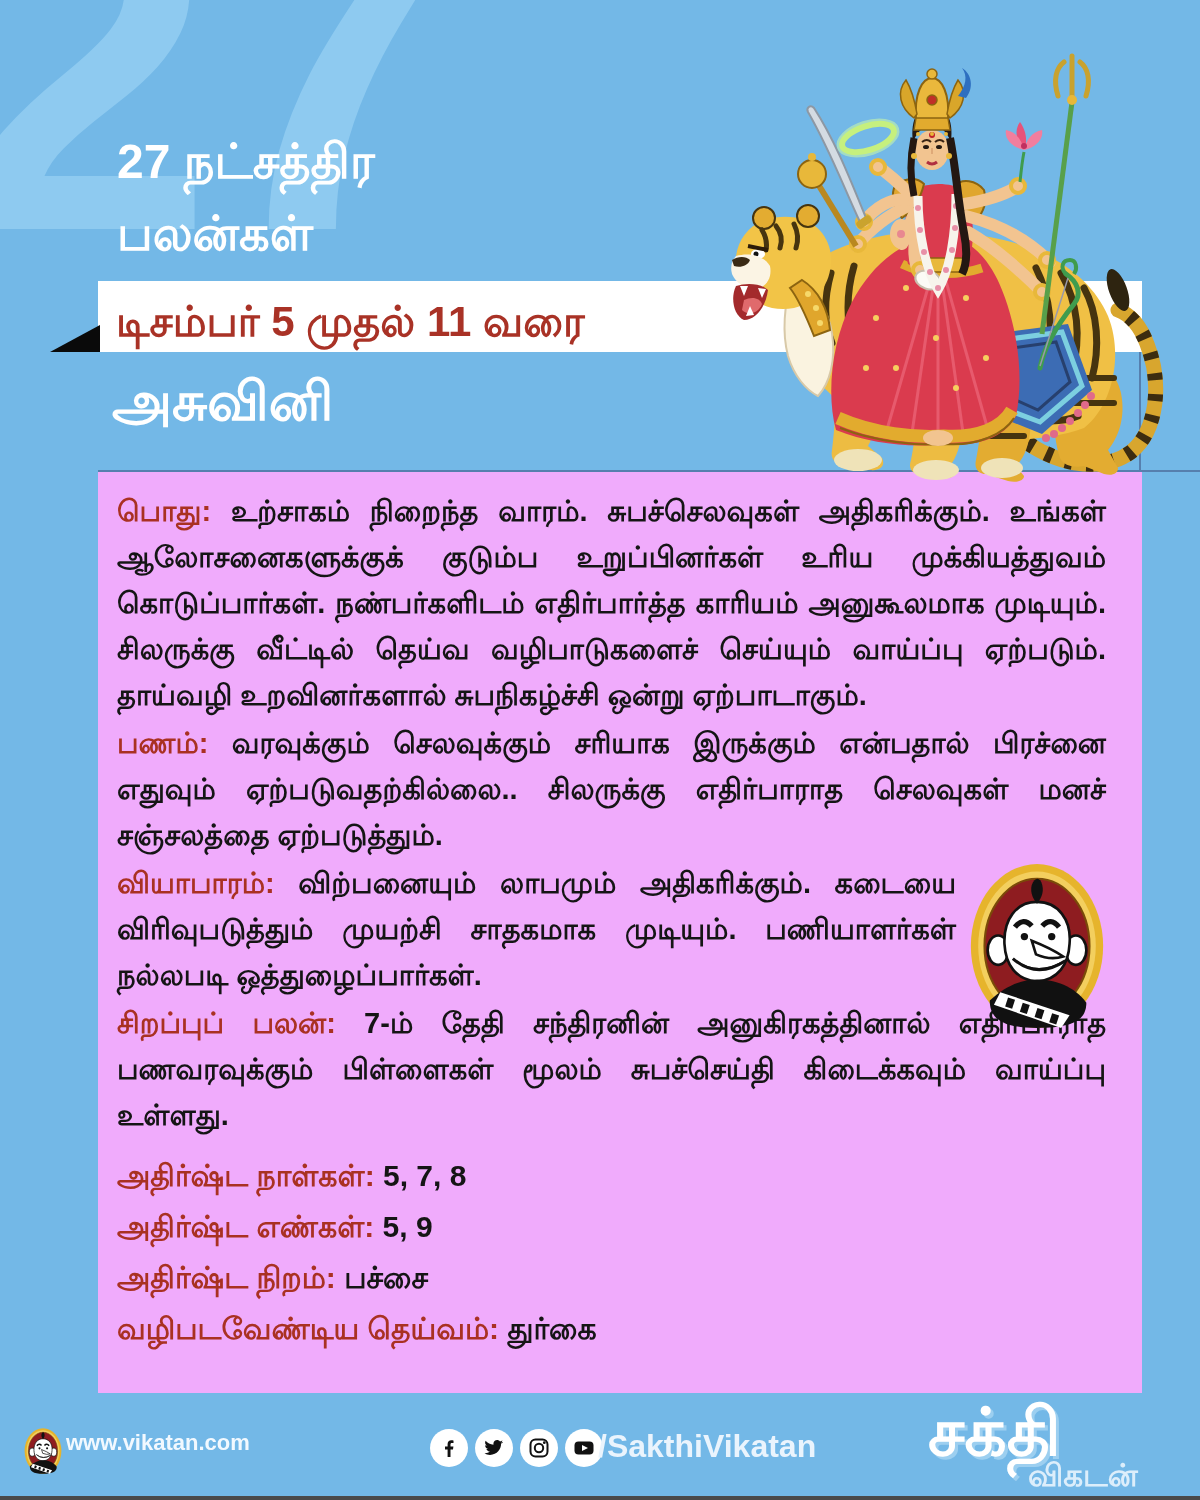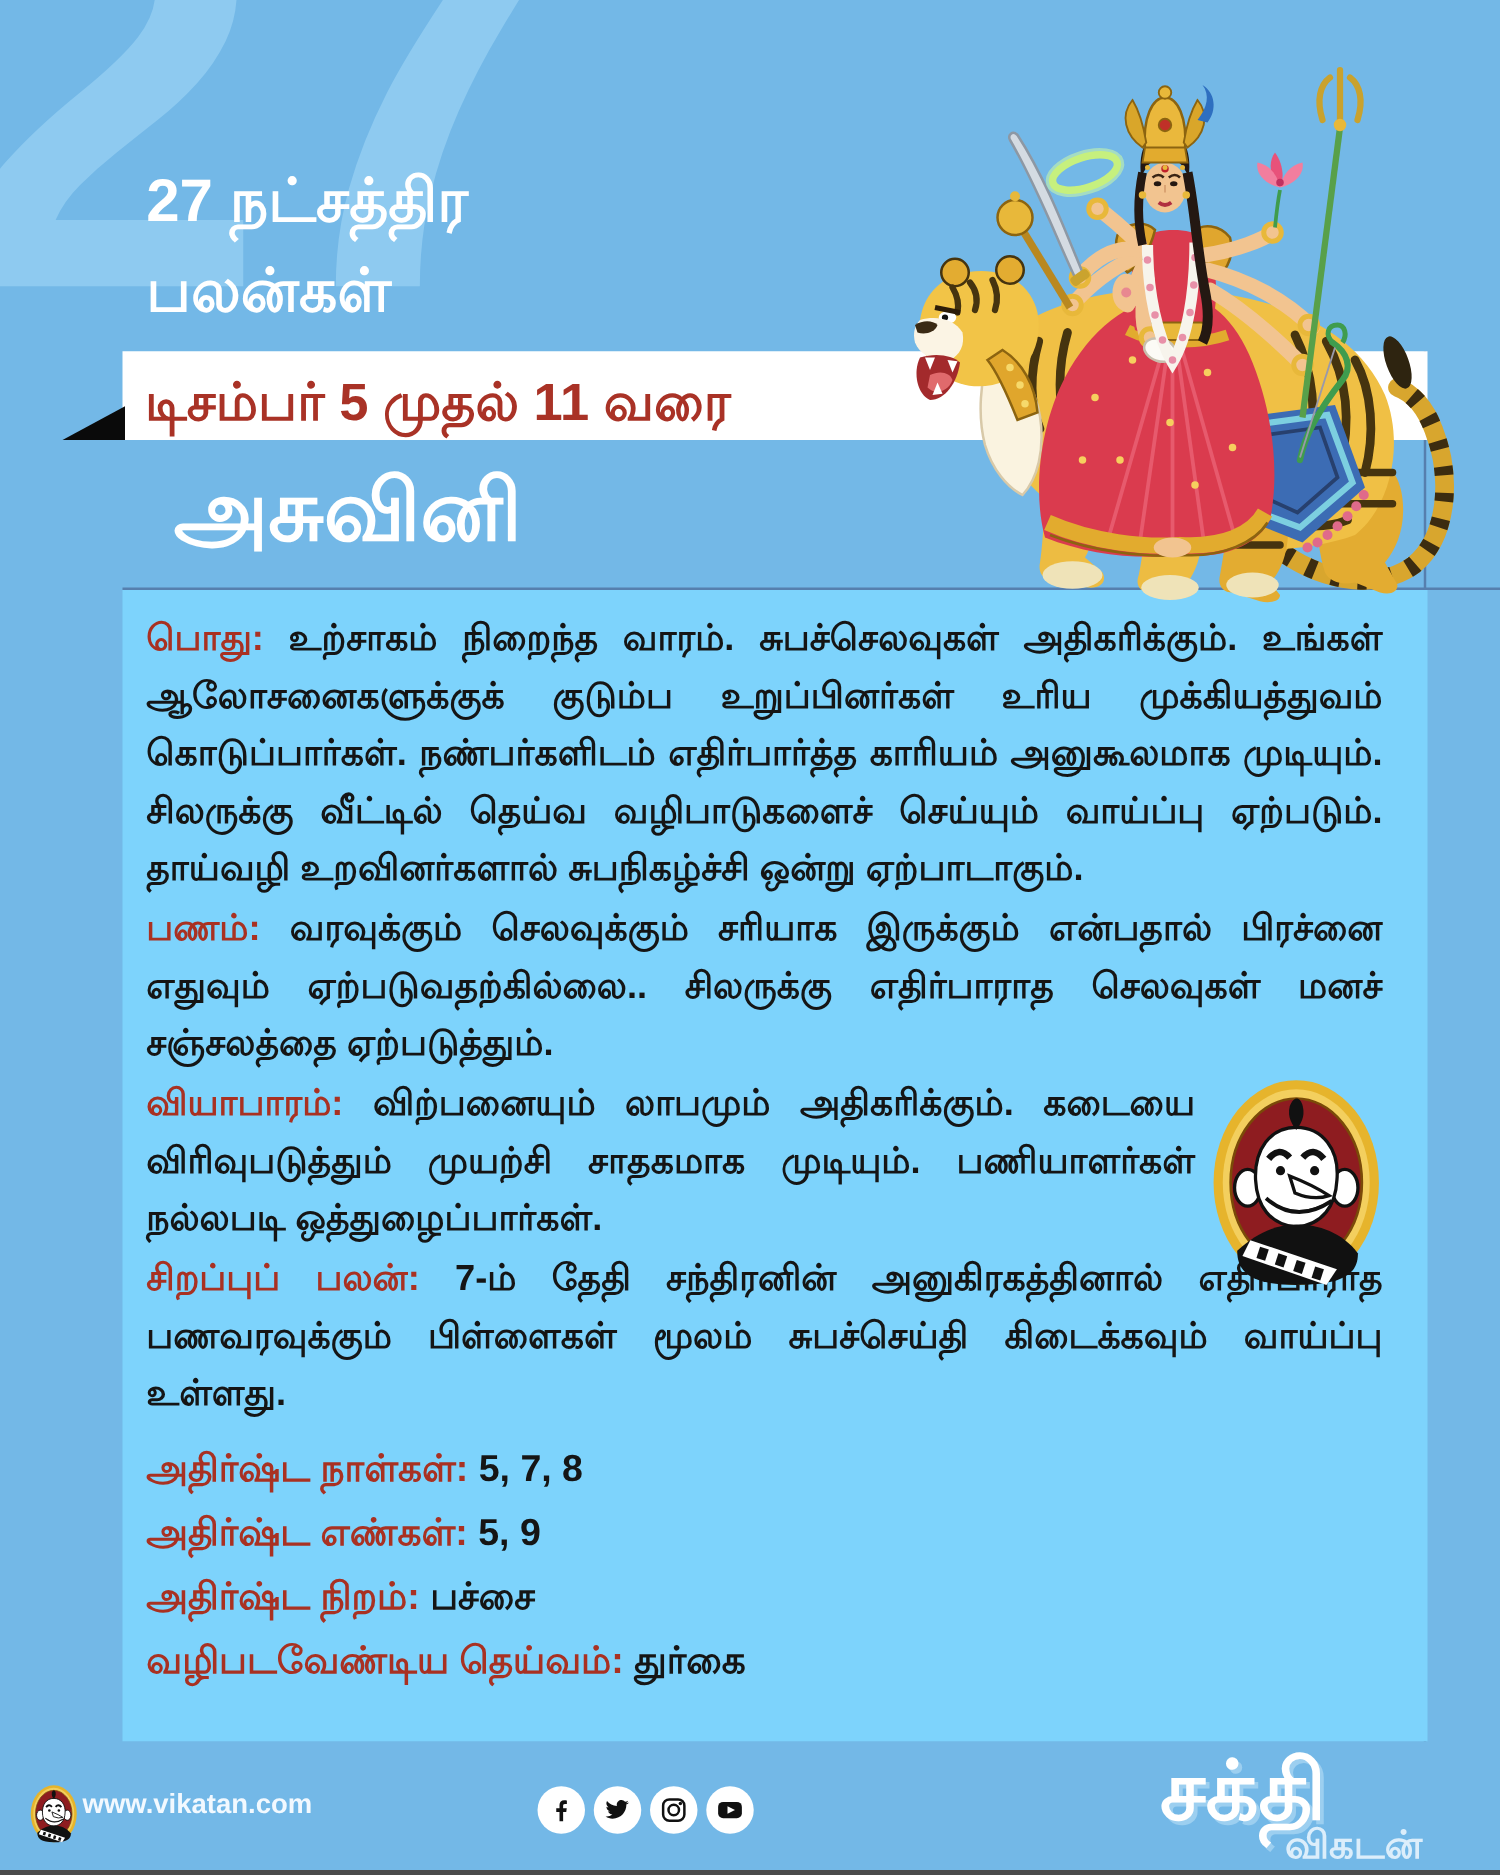--- a/index.html
+++ b/index.html
@@ -17,25 +17,25 @@
   .title{left:117px;top:126px;z-index:2;color:#ffffff;font-size:48px;line-height:72px;}
   .date-banner{
     left:98px;top:281px;width:1044px;height:71px;background:#ffffff;z-index:3;
     display:flex;align-items:flex-end;box-sizing:border-box;padding-left:18px;
   }
   .date-banner span{color:#a93226;font-size:42px;}
   .banner-fold{
     left:50px;top:325px;width:0;height:0;z-index:3;
     border-bottom:27px solid #0a0a0a;border-left:50px solid transparent;
   }
-  .star-name{left:112px;top:370px;z-index:2;color:#ffffff;font-size:68px;margin-left:27px;}
+  .star-name{left:112px;top:370px;z-index:2;color:#ffffff;font-size:54px;}
   .hairline-h{left:98px;top:470px;width:1102px;height:2px;background:#567fae;z-index:2;}
   .hairline-v{left:1139px;top:281px;width:2px;height:1112px;background:#567fae;z-index:2;}
   .card{
-    left:98px;top:472px;width:1044px;height:921px;background:#7dd3fc;z-index:4;
+    left:98px;top:472px;width:1044px;height:921px;background:#f0abfc;z-index:4;
     box-sizing:border-box;padding:16px 36px 0 19px;overflow:hidden;
   }
   .card p{
     margin:0 0 2px 0;font-size:29px;line-height:46px;color:#151515;
     text-align:justify;
   }
   .card p.beside-logo{padding-right:150px;}
   .lbl{color:#a93122;}
   .stats{margin-top:12px;}
   .stat{font-size:30px;line-height:51px;color:#151515;}
@@ -325,17 +325,18 @@
           <circle cx="17.3" cy="6.7" r="1.4" fill="#111111" stroke="none"></circle>
         </svg>
     </div>
     <div class="soc">
       <svg width="24" height="24" viewBox="0 0 24 24">
           <rect x="2.5" y="5.5" width="19" height="13" rx="4" fill="#111111"></rect>
           <path d="M10,9 L16,12 L10,15 Z" fill="#ffffff"></path>
         </svg>
     </div>
   </div>
+  <div class="abs handle">/SakthiVikatan</div>
 
   <div class="abs brand-main">சக்தி</div>
   <div class="abs brand-sub">விகடன்</div>
 
 </div>
 
 </body></html>

